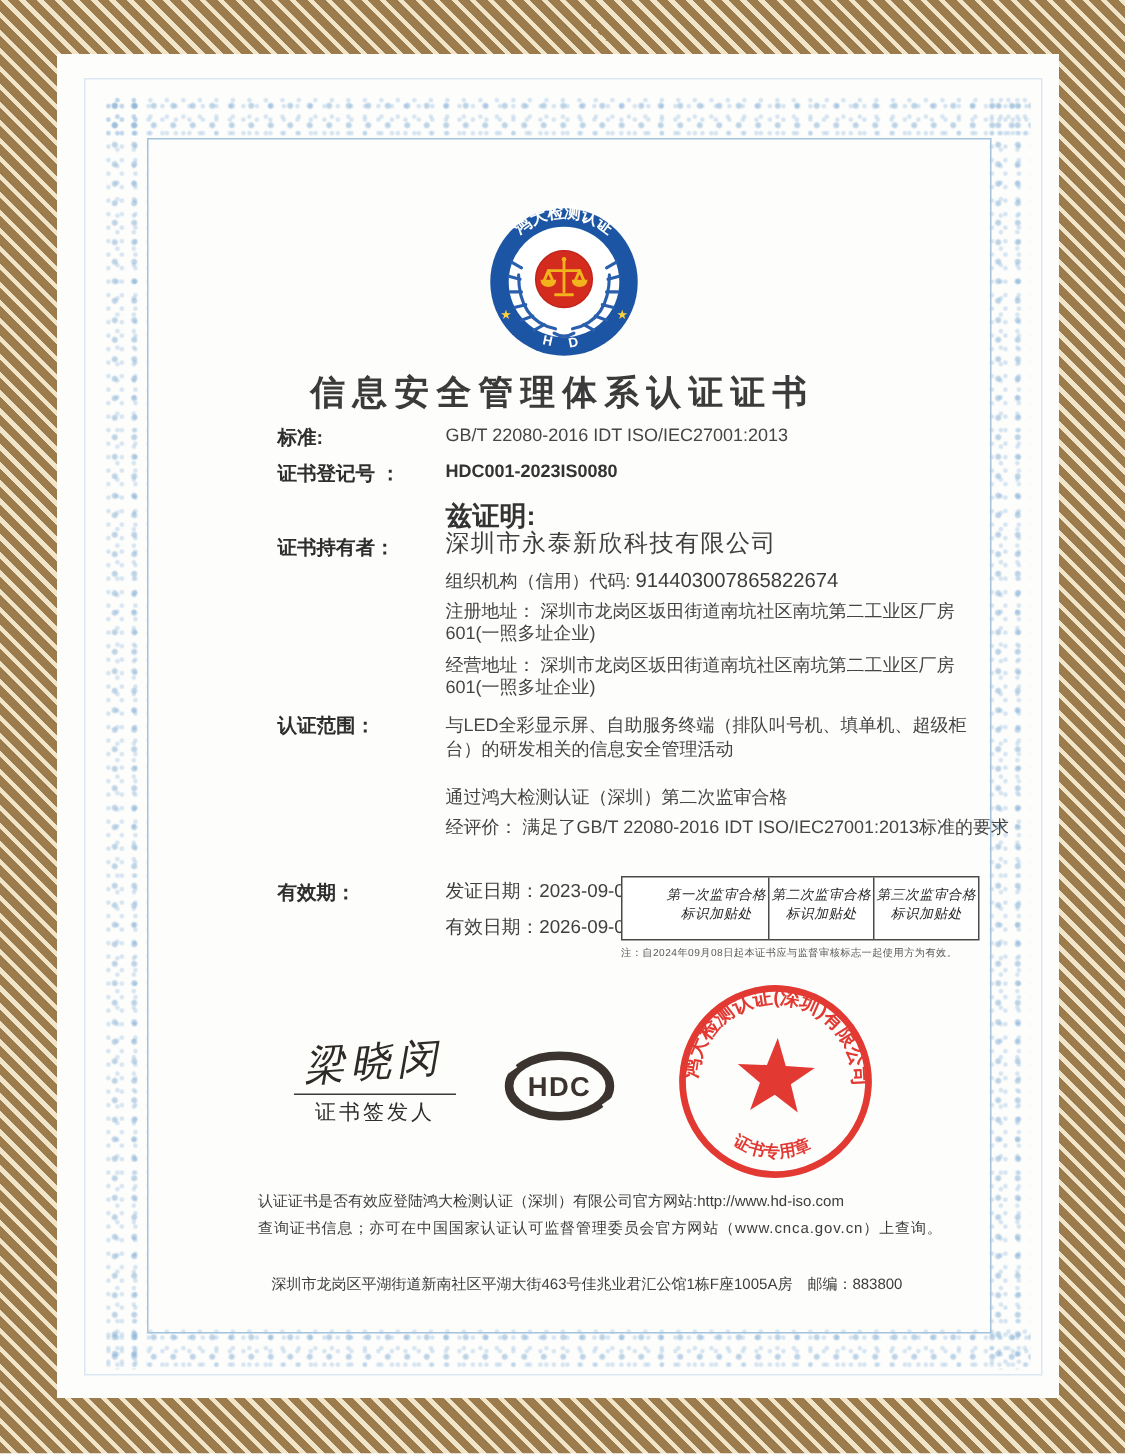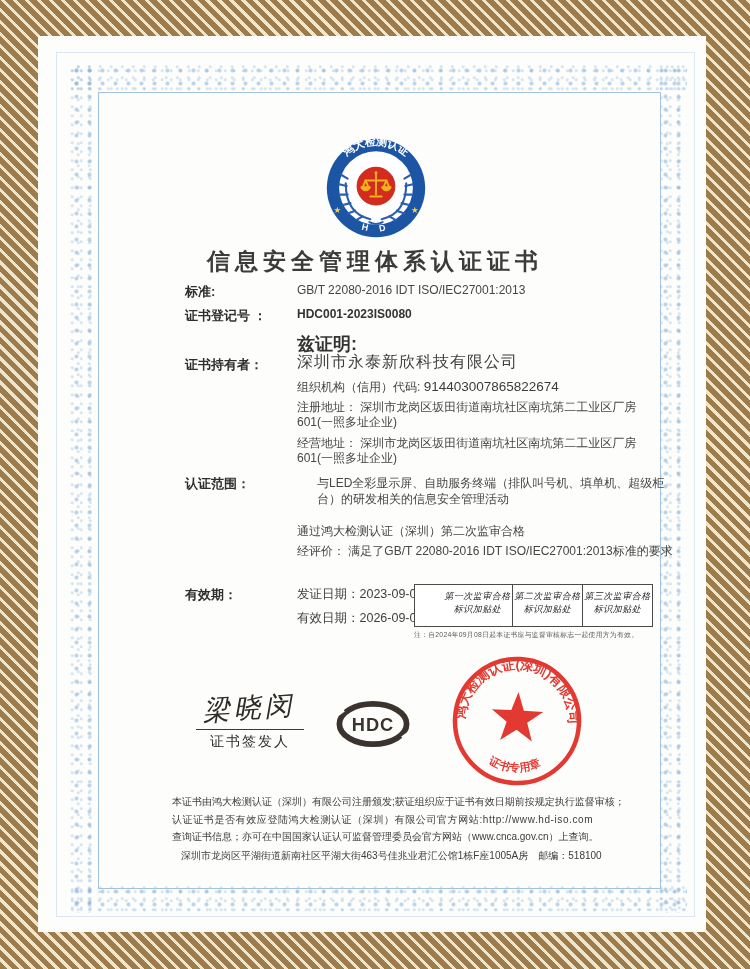--- a/index.html
+++ b/index.html
@@ -25,21 +25,21 @@
   .value{left:297px;font-size:12px;color:#454545;}
   .v-std{top:283px;}
   .v-reg{top:307px;font-weight:700;color:#333;}
   .certify{top:332px;font-weight:700;font-size:18px;color:#333;}
   .holder-name{top:352px;font-size:16px;font-weight:400;color:#3f3f3f;letter-spacing:1px;}
   .org-code{top:379px;}
   .org-code .num{font-size:13.5px;color:#3c3c3c;}
   .addr{width:352px;line-height:15px;}
   .addr1{top:400px;}
   .addr2{top:436px;}
-  .scope-val{top:475px;width:360px;line-height:16px;margin-left:20px;}
+  .scope-val{top:475px;width:360px;line-height:16px;}
   .audit{top:523px;}
   .eval{top:543px;}
   .date-row{font-size:12.5px;color:#3f3f3f;}
   .d1{top:586px;}
   .d2{top:610px;}
   .sticker-table{left:414px;top:584px;width:209px;height:41px;display:flex;border:1px solid #4a4a4a;background:#fff;padding-left:28px;}
   .sticker-cell{flex:1;border-right:1px solid #4a4a4a;text-align:center;padding-top:5px;
     font-family:"Liberation Serif",serif;font-style:italic;font-size:9px;line-height:13px;
     color:#1f1f1f;letter-spacing:.5px;}
   .sticker-cell:last-child{border-right:none;}
@@ -171,18 +171,17 @@
     </defs>
     <text font-size="13" font-weight="bold" fill="#e02a22" font-family="Liberation Sans, sans-serif">
       <textPath href="#seal-top-arc" startOffset="50%" text-anchor="middle" lengthAdjust="spacingAndGlyphs">鸿大检测认证(深圳)有限公司</textPath>
     </text>
     <text font-size="11" font-weight="bold" fill="#e02a22" font-family="Liberation Sans, sans-serif">
       <textPath href="#seal-bottom-arc" startOffset="50%" text-anchor="middle">证书专用章</textPath>
     </text>
   </svg>
 
   <div class="abs footer">
-    <div class="f-line">本证书由鸿大检测认证（深圳）有限公司注册颁发;获证组织应于证书有效日期前按规定执行监督审核；</div>
     <div class="f-line">认证证书是否有效应登陆鸿大检测认证（深圳）有限公司官方网站:http://www.hd-iso.com</div>
     <div class="f-line">查询证书信息；亦可在中国国家认证认可监督管理委员会官方网站（www.cnca.gov.cn）上查询。</div>
   </div>
-  <div class="abs footer-addr">深圳市龙岗区平湖街道新南社区平湖大街463号佳兆业君汇公馆1栋F座1005A房　邮编：518100</div>
+  <div class="abs footer-addr">深圳市龙岗区平湖街道新南社区平湖大街463号佳兆业君汇公馆1栋F座1005A房　邮编：883800</div>
 </div>
 
 </body></html>

